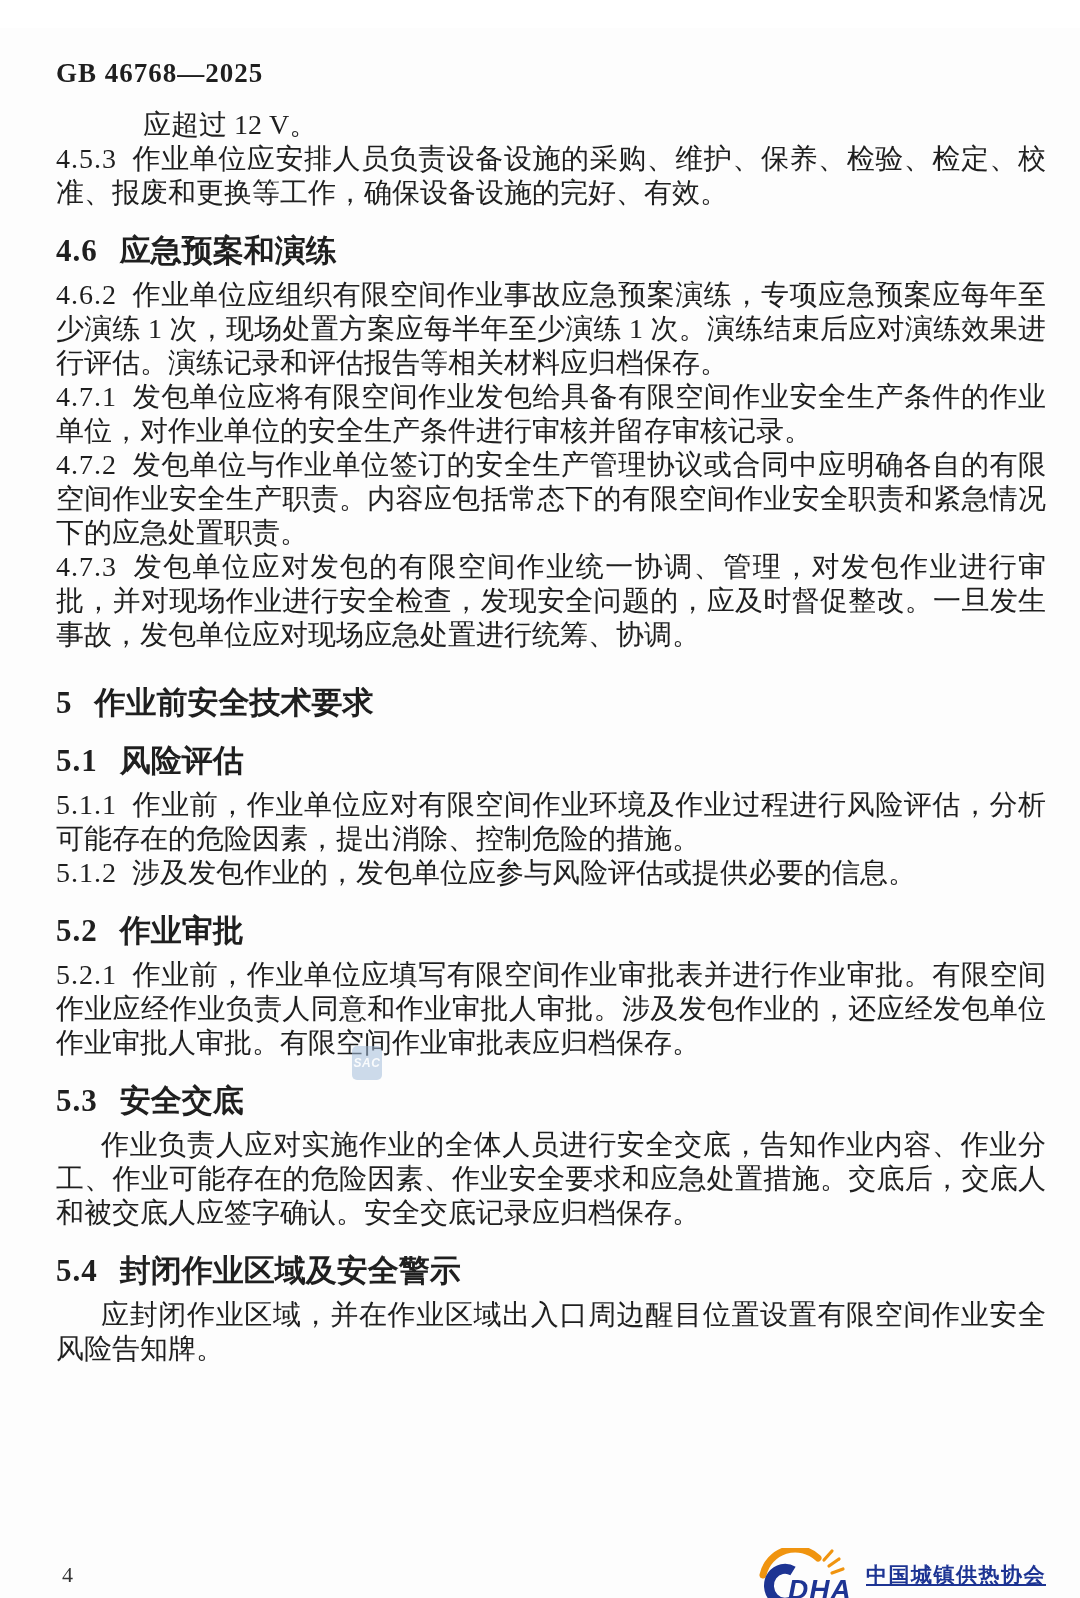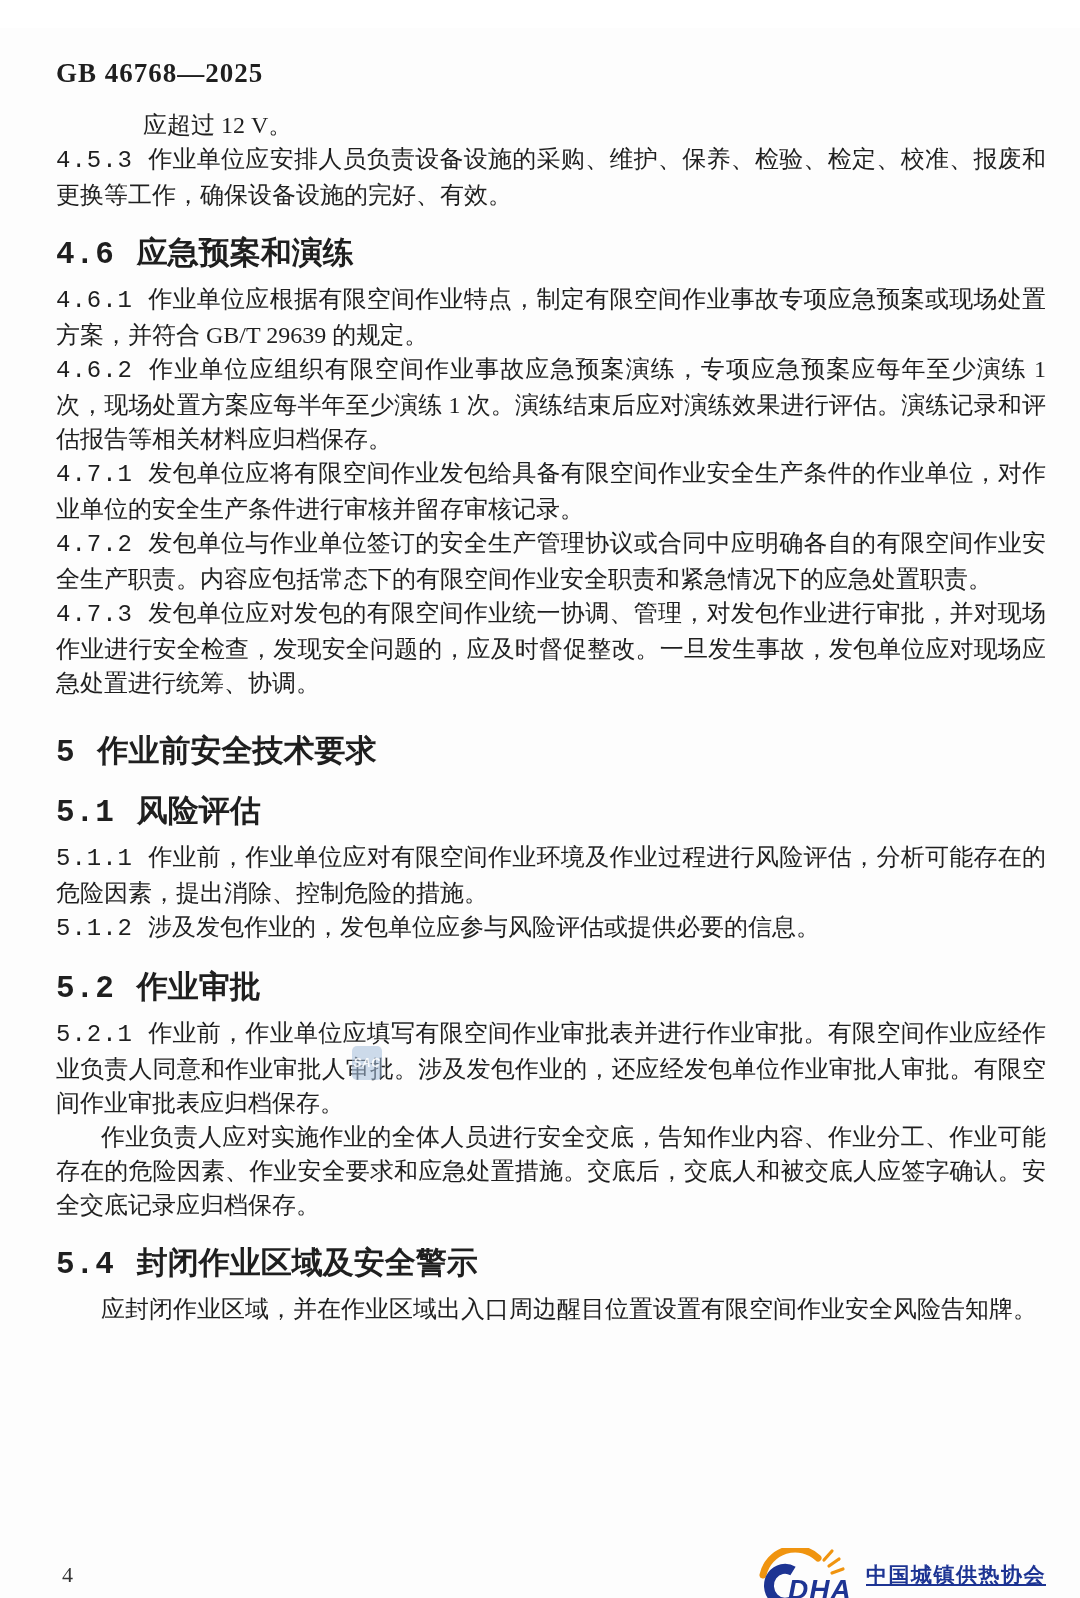--- a/index.html
+++ b/index.html
@@ -19,29 +19,29 @@
     overflow:hidden;
     margin-top:28px;
   }
   .std-header{
     font-size:27px;
     font-weight:bold;
     letter-spacing:1px;
     margin:0 0 19px 0;
   }
   .body-text{
-    font-size:24px;
+    font-size:28px;
     line-height:34px;
     margin:0;
     text-align:justify;
   }
   .carryover{ text-indent:87px; }
   .indent-first{ text-indent:45px; }
   .clause-num{
-    font-family:Liberation Mono, monospace;
+    font-family:Liberation Serif, serif;
     margin-right:15px;
     letter-spacing:1px;
     white-space:nowrap;
   }
   .heading{
     font-family:"Liberation Sans", sans-serif;
     font-weight:bold;
     font-size:31px;
     line-height:34px;
     margin:24px 0 10px 0;
@@ -96,21 +96,20 @@
 <div class="page">
 
   <div class="std-header">GB 46768—2025</div>
 
   <p class="body-text carryover">应超过 12 V。</p>
 
   <p class="body-text"><span class="clause-num">4.5.3</span><span>作业单位应安排人员负责设备设施的采购、维护、保养、检验、检定、校准、报废和更换等工作，确保设备设施的完好、有效。</span></p>
 
   <h3 class="heading"><span class="clause-num">4.6</span><span>应急预案和演练</span></h3>
 
-  <p class="body-text"><span class="clause-num">4.6.1</span><span>作业单位应根据有限空间作业特点，制定有限空间作业事故专项应急预案或现场处置方案，并符合 GB/T 29639 的规定。</span></p>
 
   <p class="body-text"><span class="clause-num">4.6.2</span><span>作业单位应组织有限空间作业事故应急预案演练，专项应急预案应每年至少演练 1 次，现场处置方案应每半年至少演练 1 次。演练结束后应对演练效果进行评估。演练记录和评估报告等相关材料应归档保存。</span></p>
 
 
   <p class="body-text"><span class="clause-num">4.7.1</span><span>发包单位应将有限空间作业发包给具备有限空间作业安全生产条件的作业单位，对作业单位的安全生产条件进行审核并留存审核记录。</span></p>
 
   <p class="body-text"><span class="clause-num">4.7.2</span><span>发包单位与作业单位签订的安全生产管理协议或合同中应明确各自的有限空间作业安全生产职责。内容应包括常态下的有限空间作业安全职责和紧急情况下的应急处置职责。</span></p>
 
   <p class="body-text"><span class="clause-num">4.7.3</span><span>发包单位应对发包的有限空间作业统一协调、管理，对发包作业进行审批，并对现场作业进行安全检查，发现安全问题的，应及时督促整改。一旦发生事故，发包单位应对现场应急处置进行统筹、协调。</span></p>
 
@@ -120,20 +119,21 @@
 
   <p class="body-text"><span class="clause-num">5.1.1</span><span>作业前，作业单位应对有限空间作业环境及作业过程进行风险评估，分析可能存在的危险因素，提出消除、控制危险的措施。</span></p>
 
   <p class="body-text"><span class="clause-num">5.1.2</span><span>涉及发包作业的，发包单位应参与风险评估或提供必要的信息。</span></p>
 
   <h3 class="heading"><span class="clause-num">5.2</span><span>作业审批</span></h3>
 
   <p class="body-text"><span class="clause-num">5.2.1</span><span>作业前，作业单位应填写有限空间作业审批表并进行作业审批。有限空间作业应经作业负责人同意和作业审批人审批。涉及发包作业的，还应经发包单位作业审批人审批。有限空间作业审批表应归档保存。</span></p>
 
 
+  <h3 class="heading"><span class="clause-num">5.3</span><span>安全交底</span></h3>
 
   <p class="body-text indent-first">作业负责人应对实施作业的全体人员进行安全交底，告知作业内容、作业分工、作业可能存在的危险因素、作业安全要求和应急处置措施。交底后，交底人和被交底人应签字确认。安全交底记录应归档保存。</p>
 
   <h3 class="heading"><span class="clause-num">5.4</span><span>封闭作业区域及安全警示</span></h3>
 
   <p class="body-text indent-first">应封闭作业区域，并在作业区域出入口周边醒目位置设置有限空间作业安全风险告知牌。</p>
 
   <div class="watermark">SAC</div>
 
   <div class="page-number">4</div>

